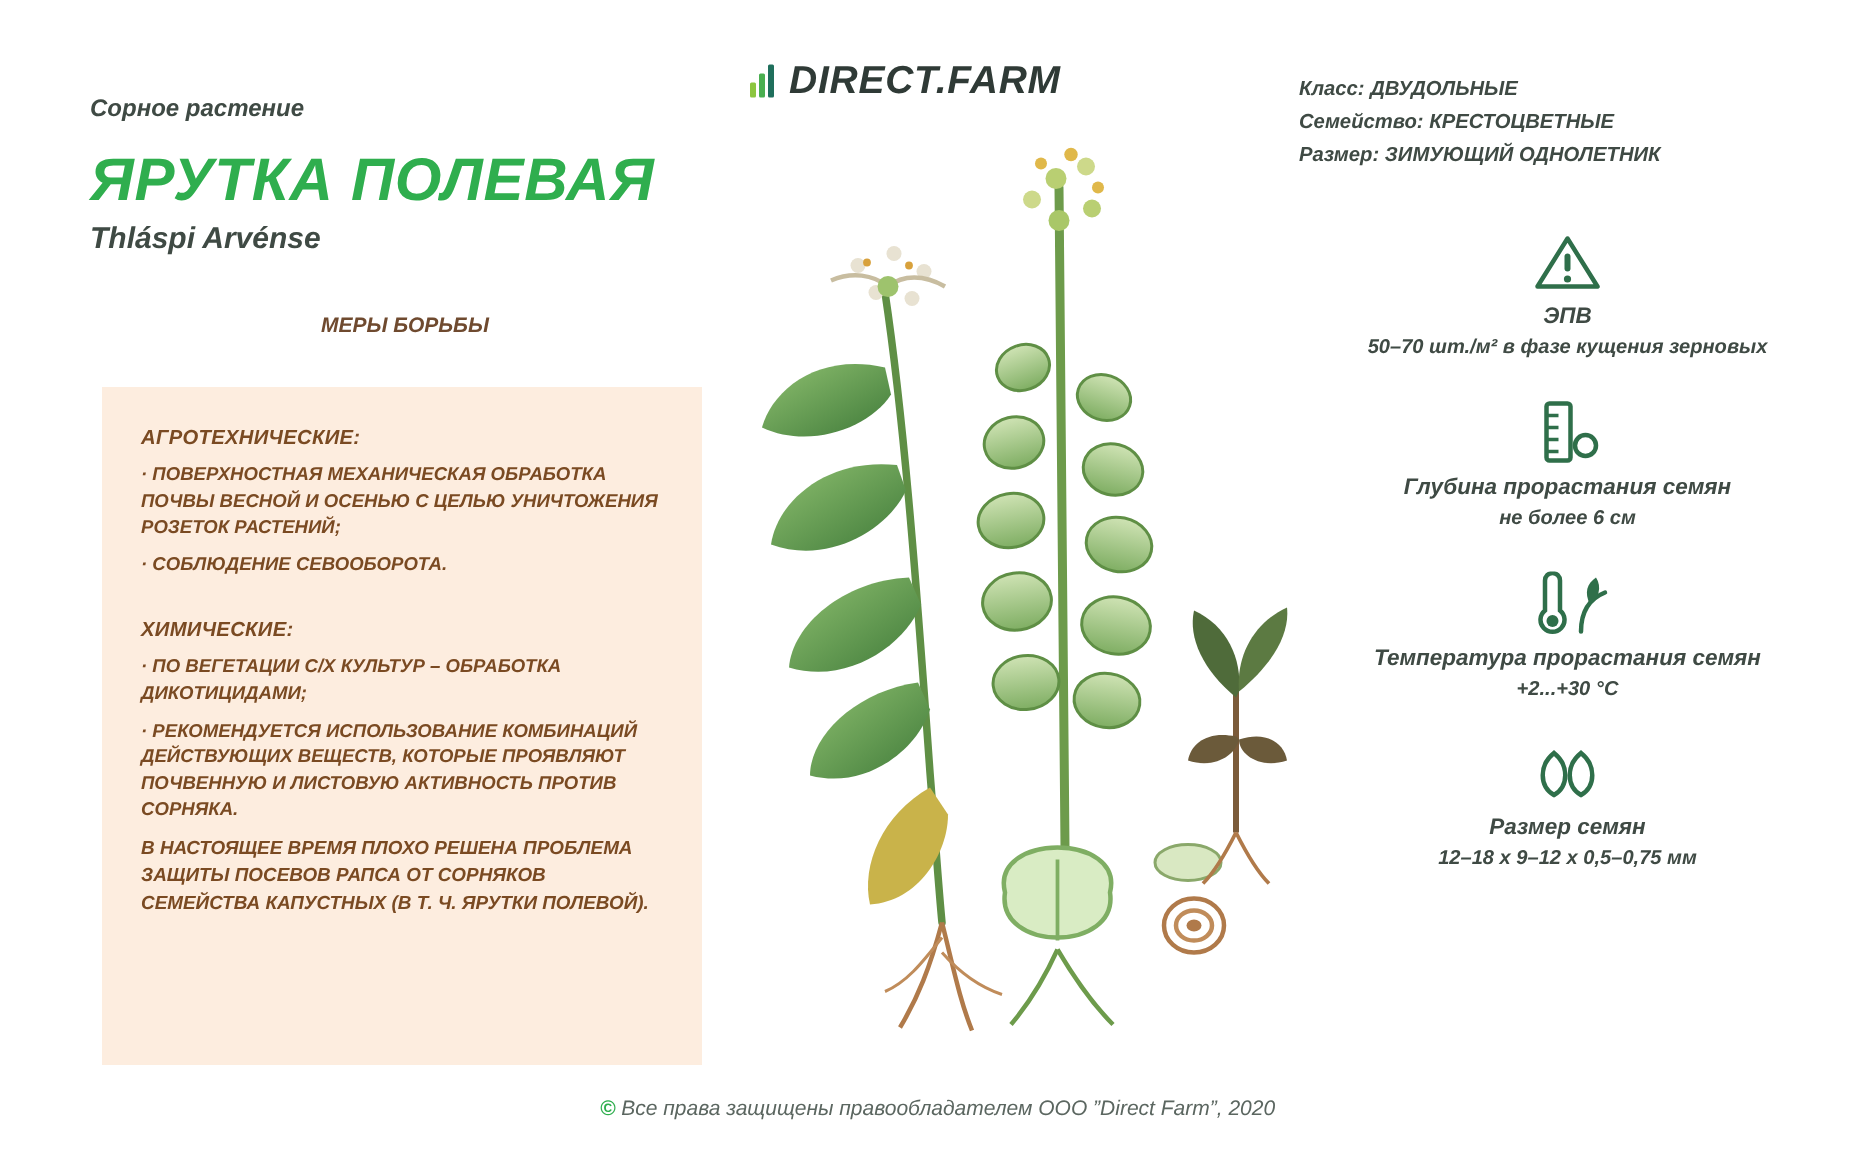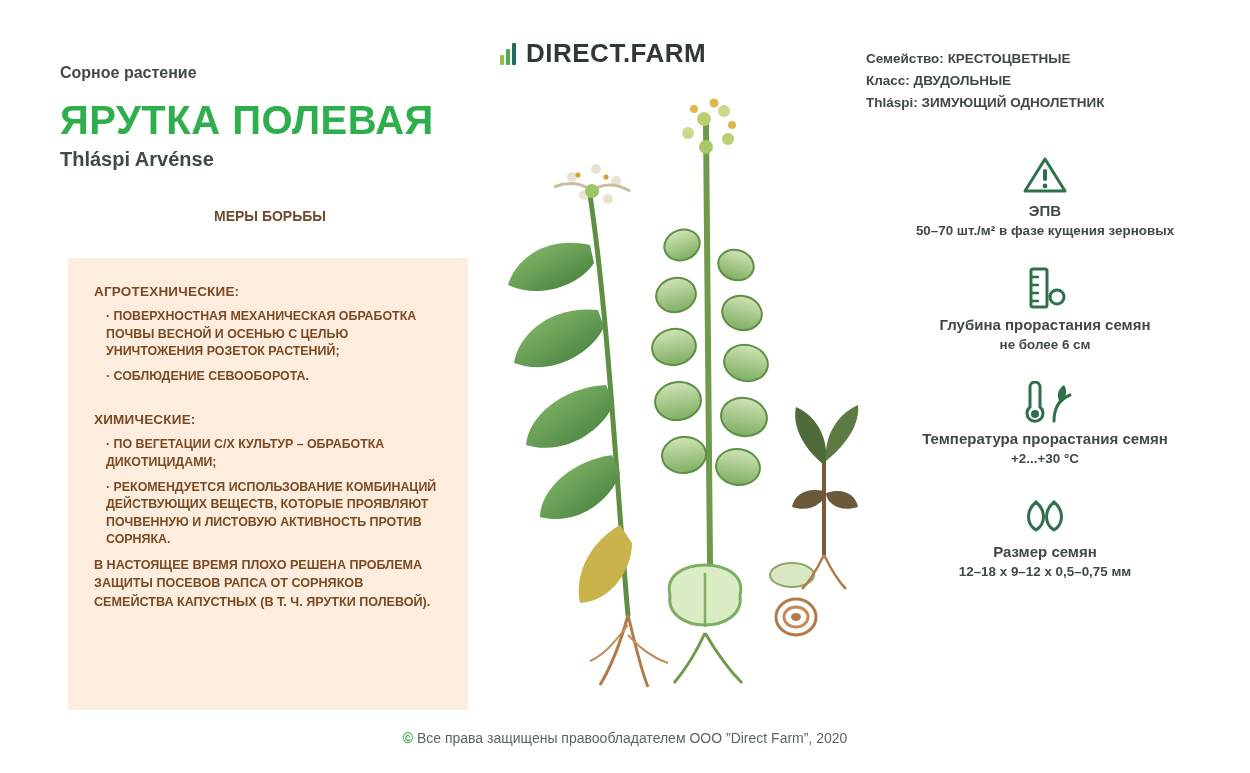--- a/index.html
+++ b/index.html
@@ -3,21 +3,21 @@
 <meta charset="utf-8">
 <style>
   * { box-sizing: border-box; margin: 0; padding: 0; }
   html, body {
     width: 1250px; height: 773px;
     background: #ffffff;
     font-family: "Liberation Sans", sans-serif;
     color: #3a3a3a;
     overflow: hidden;
   }
-  .page { position: relative; width: 1250px; height: 773px; }
+  .page { position: relative; width: 1250px; height: 773px; font-style: italic; }
 
   
   .brand {
     position: absolute; left: 500px; top: 38px;
     display: flex; align-items: center; gap: 10px;
   }
   .brand-mark { display: flex; align-items: flex-end; gap: 2px; height: 22px; }
   .brand-mark i { display: block; width: 4px; border-radius: 1px; }
   .brand-mark i:nth-child(1) { height: 10px; background: #8cc63f; }
   .brand-mark i:nth-child(2) { height: 16px; background: #4aaf50; }
@@ -51,21 +51,21 @@
     width: 400px; height: 452px;
     background: #fdeddf;
   }
   .panel-inner { padding: 26px 28px 18px 26px; }
   .sec-head {
     font-size: 13.5px; font-weight: bold; color: #7a4a22;
     letter-spacing: 0.2px; margin-bottom: 9px;
   }
   .sec-item {
     font-size: 12.4px; line-height: 1.42; color: #7a4a22;
-    margin-bottom: 7px; font-weight: bold; margin-left: 12px;
+    margin-bottom: 7px; font-weight: bold;
   }
   .sec-gap { height: 20px; }
   .note {
     font-size: 12.6px; line-height: 1.45; color: #7a4a22;
     font-weight: bold; margin-top: 0;
   }
 
   
   .meta {
     position: absolute; left: 866px; top: 48px;
@@ -217,29 +217,29 @@
         <path d="M32 96 C14 92 2 100 0 112 C18 118 32 108 34 98 Z" fill="#6b5a3a"></path>
         <path d="M34 98 C52 92 64 100 66 112 C48 118 34 108 34 98 Z" fill="#6b5a3a"></path>
         <path d="M32 160 C24 176 18 186 10 194" stroke="#b07a4a" stroke-width="2.5" fill="none"></path>
         <path d="M32 160 C40 176 46 186 54 194" stroke="#b07a4a" stroke-width="2.5" fill="none"></path>
       </g>
     </svg>
   </div>
 
   <div class="meta">
     <div>
+      <span class="k">Класс:</span>
+      <span>ДВУДОЛЬНЫЕ</span>
+    </div>
+    <div>
       <span class="k">Семейство:</span>
       <span>КРЕСТОЦВЕТНЫЕ</span>
     </div>
     <div>
-      <span class="k">Класс:</span>
-      <span>ДВУДОЛЬНЫЕ</span>
-    </div>
-    <div>
-      <span class="k">Thláspi:</span>
+      <span class="k">Размер:</span>
       <span>ЗИМУЮЩИЙ ОДНОЛЕТНИК</span>
     </div>
   </div>
 
   <div class="facts">
 
 
     <div class="fact">
       <div class="fact-icon">
         <svg width="44" height="40" viewBox="0 0 44 40">

